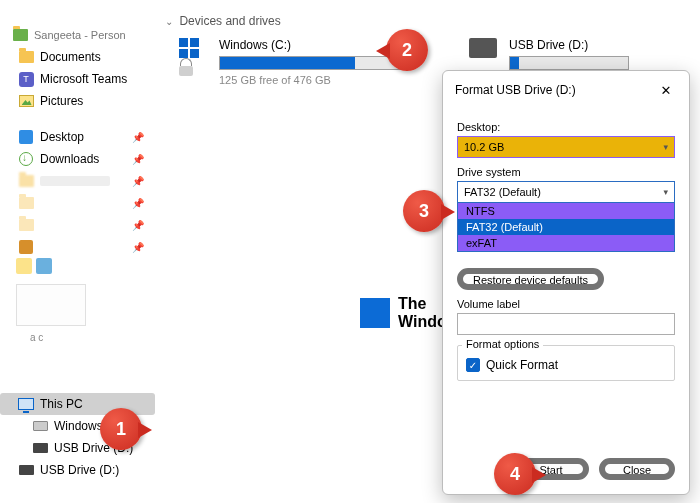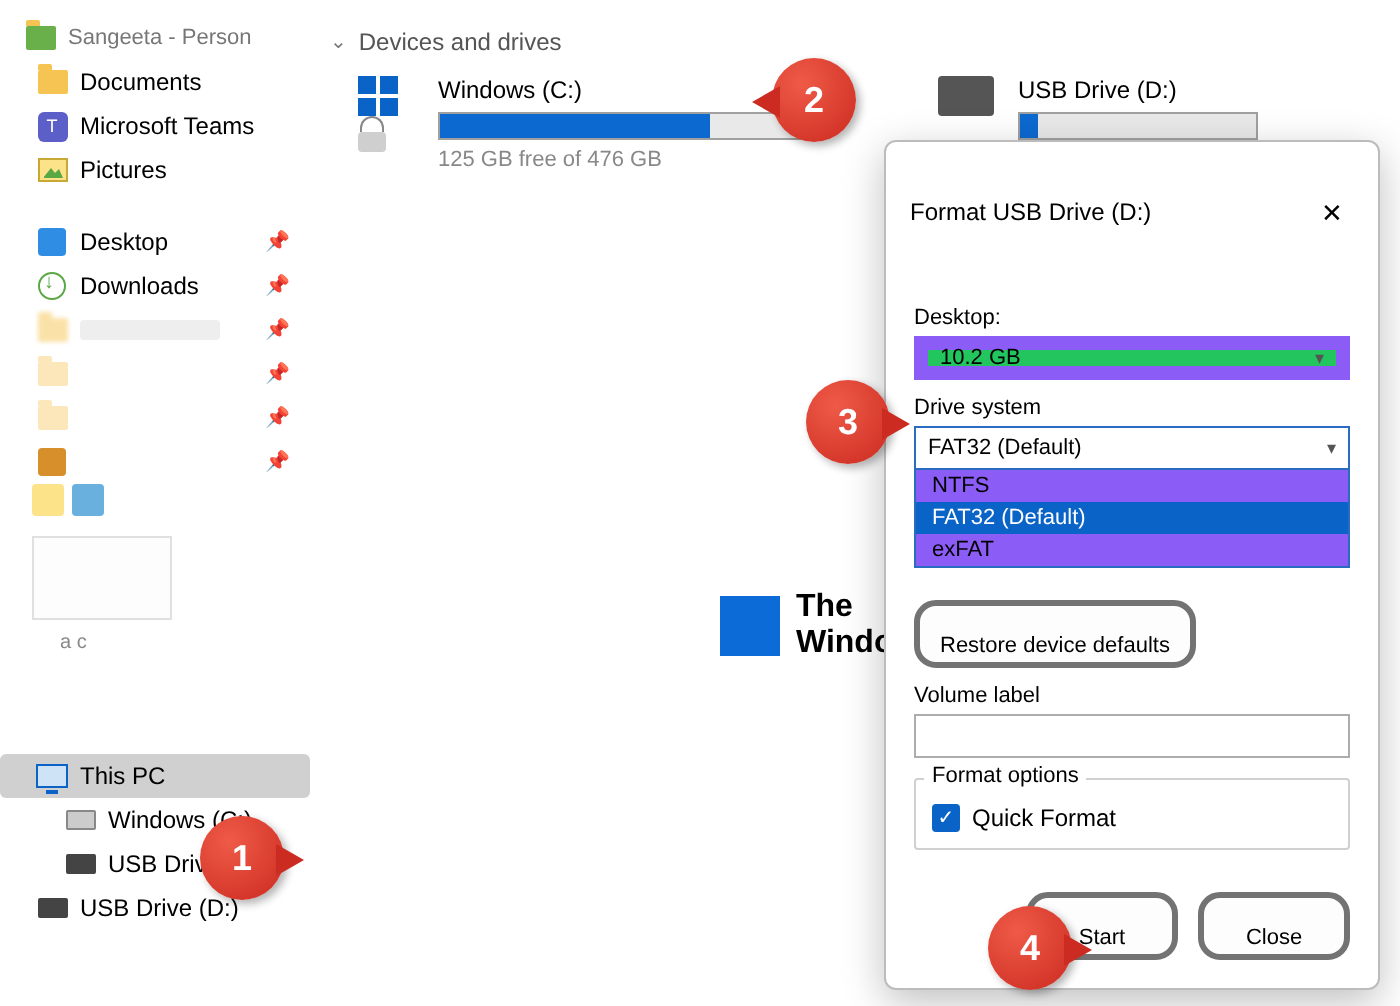--- a/index.html
+++ b/index.html
@@ -1,17 +1,17 @@
 <!DOCTYPE html>
 <html><head>
 <meta charset="utf-8">
 <style>
   * { box-sizing: border-box; font-family: "Segoe UI", Tahoma, sans-serif; }
   body { margin: 0; width: 700px; height: 503px; background: #fff; font-size: 12px; color: #000; position: relative; overflow: hidden; }
-  .sidebar { position: absolute; left: 0; top: 0; width: 155px; height: 503px; padding-top: 8px; }
+  .sidebar { position: absolute; left: 0; top: 0; width: 155px; height: 503px; padding-top: 24px; }
   .sb-item { display: flex; align-items: center; gap: 6px; padding: 2px 8px 2px 18px; height: 22px; cursor: pointer; position: relative;}
   .sb-item.top-title { font-weight: 400; padding-left: 12px; }
   .sb-item .pin { position:absolute; right:10px; color:#888; font-size:10px;}
   .sb-item .ico { width: 16px; height: 16px; display:inline-flex; align-items:center; justify-content:center; font-size:13px;}
   .sb-user { color:#777; font-size:11px;}
   .sb-active { background:#d0d0d0; border-radius:3px;}
   .blank-box { margin: 6px 10px 6px 16px; height: 42px; width:70px; border:1px solid #e0e0e0; background:#fdfdfd;}
   .sb-tiny { height:20px; margin-left:16px; width:40px; display:flex; gap:4px;}
   .sb-tiny span{ width:16px; height:16px; background:#fce38a; border-radius:2px;}
   .sb-tiny span.b{ background:#6ab0de;}
@@ -27,31 +27,31 @@
   .drive-name { color:#000; margin-bottom:4px;}
   .drive-bar { width:190px; height:14px; border:1px solid #a0a0a0; background:#e9e9e9; position:relative; overflow:hidden;}
   .drive-bar-fill { position:absolute; left:0; top:0; bottom:0; background:#0c69d0;}
   .drive-sub { color:#888; font-size:11px; margin-top:4px;}
 
   .watermark { position:absolute; left:205px; top:295px; display:flex; align-items:center; gap:8px;}
   .watermark .sq { width:30px; height:30px; background:#0c6bd6;}
   .watermark .wt { font-size:16px; font-weight:600; line-height:1.1;}
 
   .dialog { position:absolute; left:442px; top:70px; width:248px; height:425px; background:#fff; border:1px solid #bcbcbc; box-shadow: 0 6px 20px rgba(0,0,0,.25); border-radius:6px;}
-  .dlg-title { display:flex; align-items:center; justify-content:space-between; padding:24px 12px; font-size:12px;}
+  .dlg-title { display:flex; align-items:center; justify-content:space-between; padding:8px 12px; font-size:12px;}
   .dlg-close { width:22px; height:22px; display:flex; align-items:center; justify-content:center; cursor:pointer; font-size:13px;}
   .dlg-body { padding: 4px 14px 10px;}
   .dlg-label { font-size:11px; margin-top:8px; margin-bottom:3px; display:block;}
-  .dlg-select, .dlg-input { width:100%; height:22px; border:7px solid #8b5cf6; background:#22c55e; font-size:11px; padding:0 6px; display:flex; align-items:center; justify-content:space-between; cursor:pointer;}
+  .dlg-select, .dlg-input { width:100%; height:22px; border:1px solid #8b5cf6; background:#eab308; font-size:11px; padding:0 6px; display:flex; align-items:center; justify-content:space-between; cursor:pointer;}
   .dlg-select.fs { border:1px solid #2a6cc2; background:#fff;}
   .dlg-caret { color:#555; font-size:9px;}
   .dlg-dropdown { border:1px solid #2a6cc2; border-top:none; background:#8b5cf6;}
   .dd-item { padding:2px 8px; font-size:11px; cursor:pointer;}
   .dd-item.sel { background:#0a64c8; color:#fff;}
-  .dlg-btn { border:3px solid #737373; background:#fdfdfd; border-radius:11px; height:22px; font-size:11px; padding:14px 10px; cursor:pointer;}
+  .dlg-btn { border:6px solid #737373; background:#fdfdfd; border-radius:11px; height:22px; font-size:11px; padding:0 10px; cursor:pointer;}
   .dlg-restore { margin-top:16px;}
   .dlg-vol-input { width:100%; height:22px; border:1px solid #adadad; background:#fff; padding:0 4px;}
   .grp { border:1px solid #d0d0d0; border-radius:2px; padding:6px 8px 8px; margin-top:10px; position:relative;}
   .grp-title { position:absolute; top:-8px; left:4px; background:#fff; padding:0 4px; font-size:11px;}
   .chk { display:flex; align-items:center; gap:6px; margin-top:6px;}
   .chk-box { width:14px; height:14px; border:1px solid #0a64c8; background:#0a64c8; color:#fff; font-size:10px; display:flex;align-items:center;justify-content:center; border-radius:2px;}
   .dlg-actions { position:absolute; bottom:14px; right:14px; display:flex; gap:10px;}
   .dlg-actions .dlg-btn { width:76px; text-align:center;}
 
   .callout { position:absolute; width:42px; height:42px; border-radius:50%; background:radial-gradient(circle at 35% 30%, #ef5a47, #cb2b20); color:#fff; font-size:18px; font-weight:600; display:flex; align-items:center; justify-content:center; box-shadow: 2px 2px 4px rgba(0,0,0,.3);}

